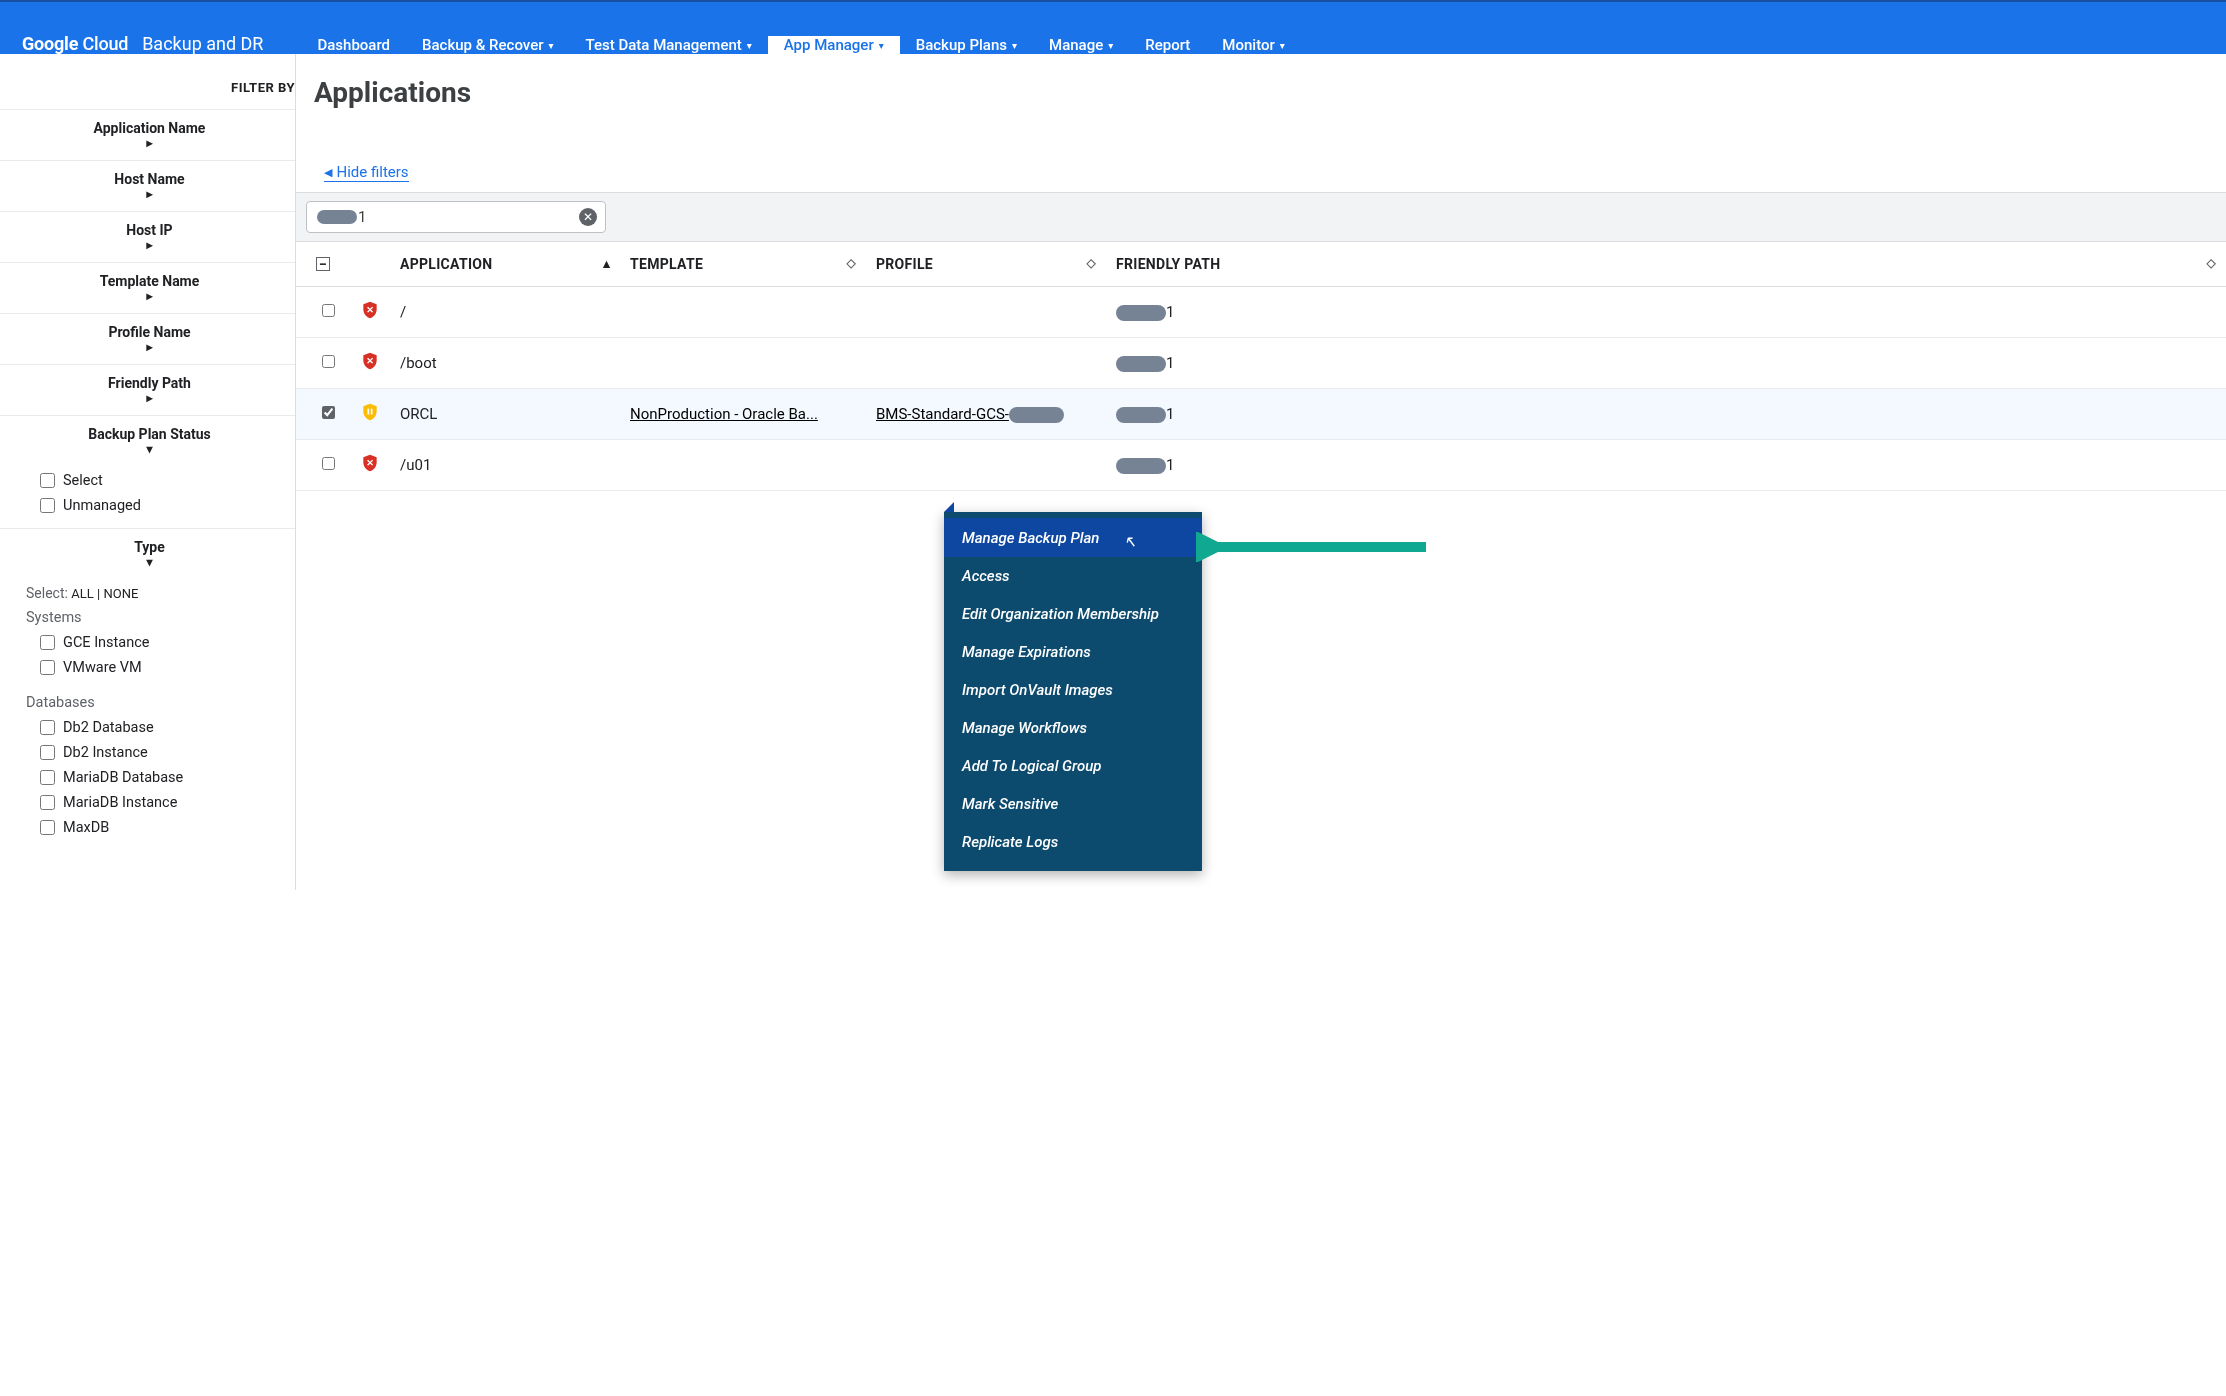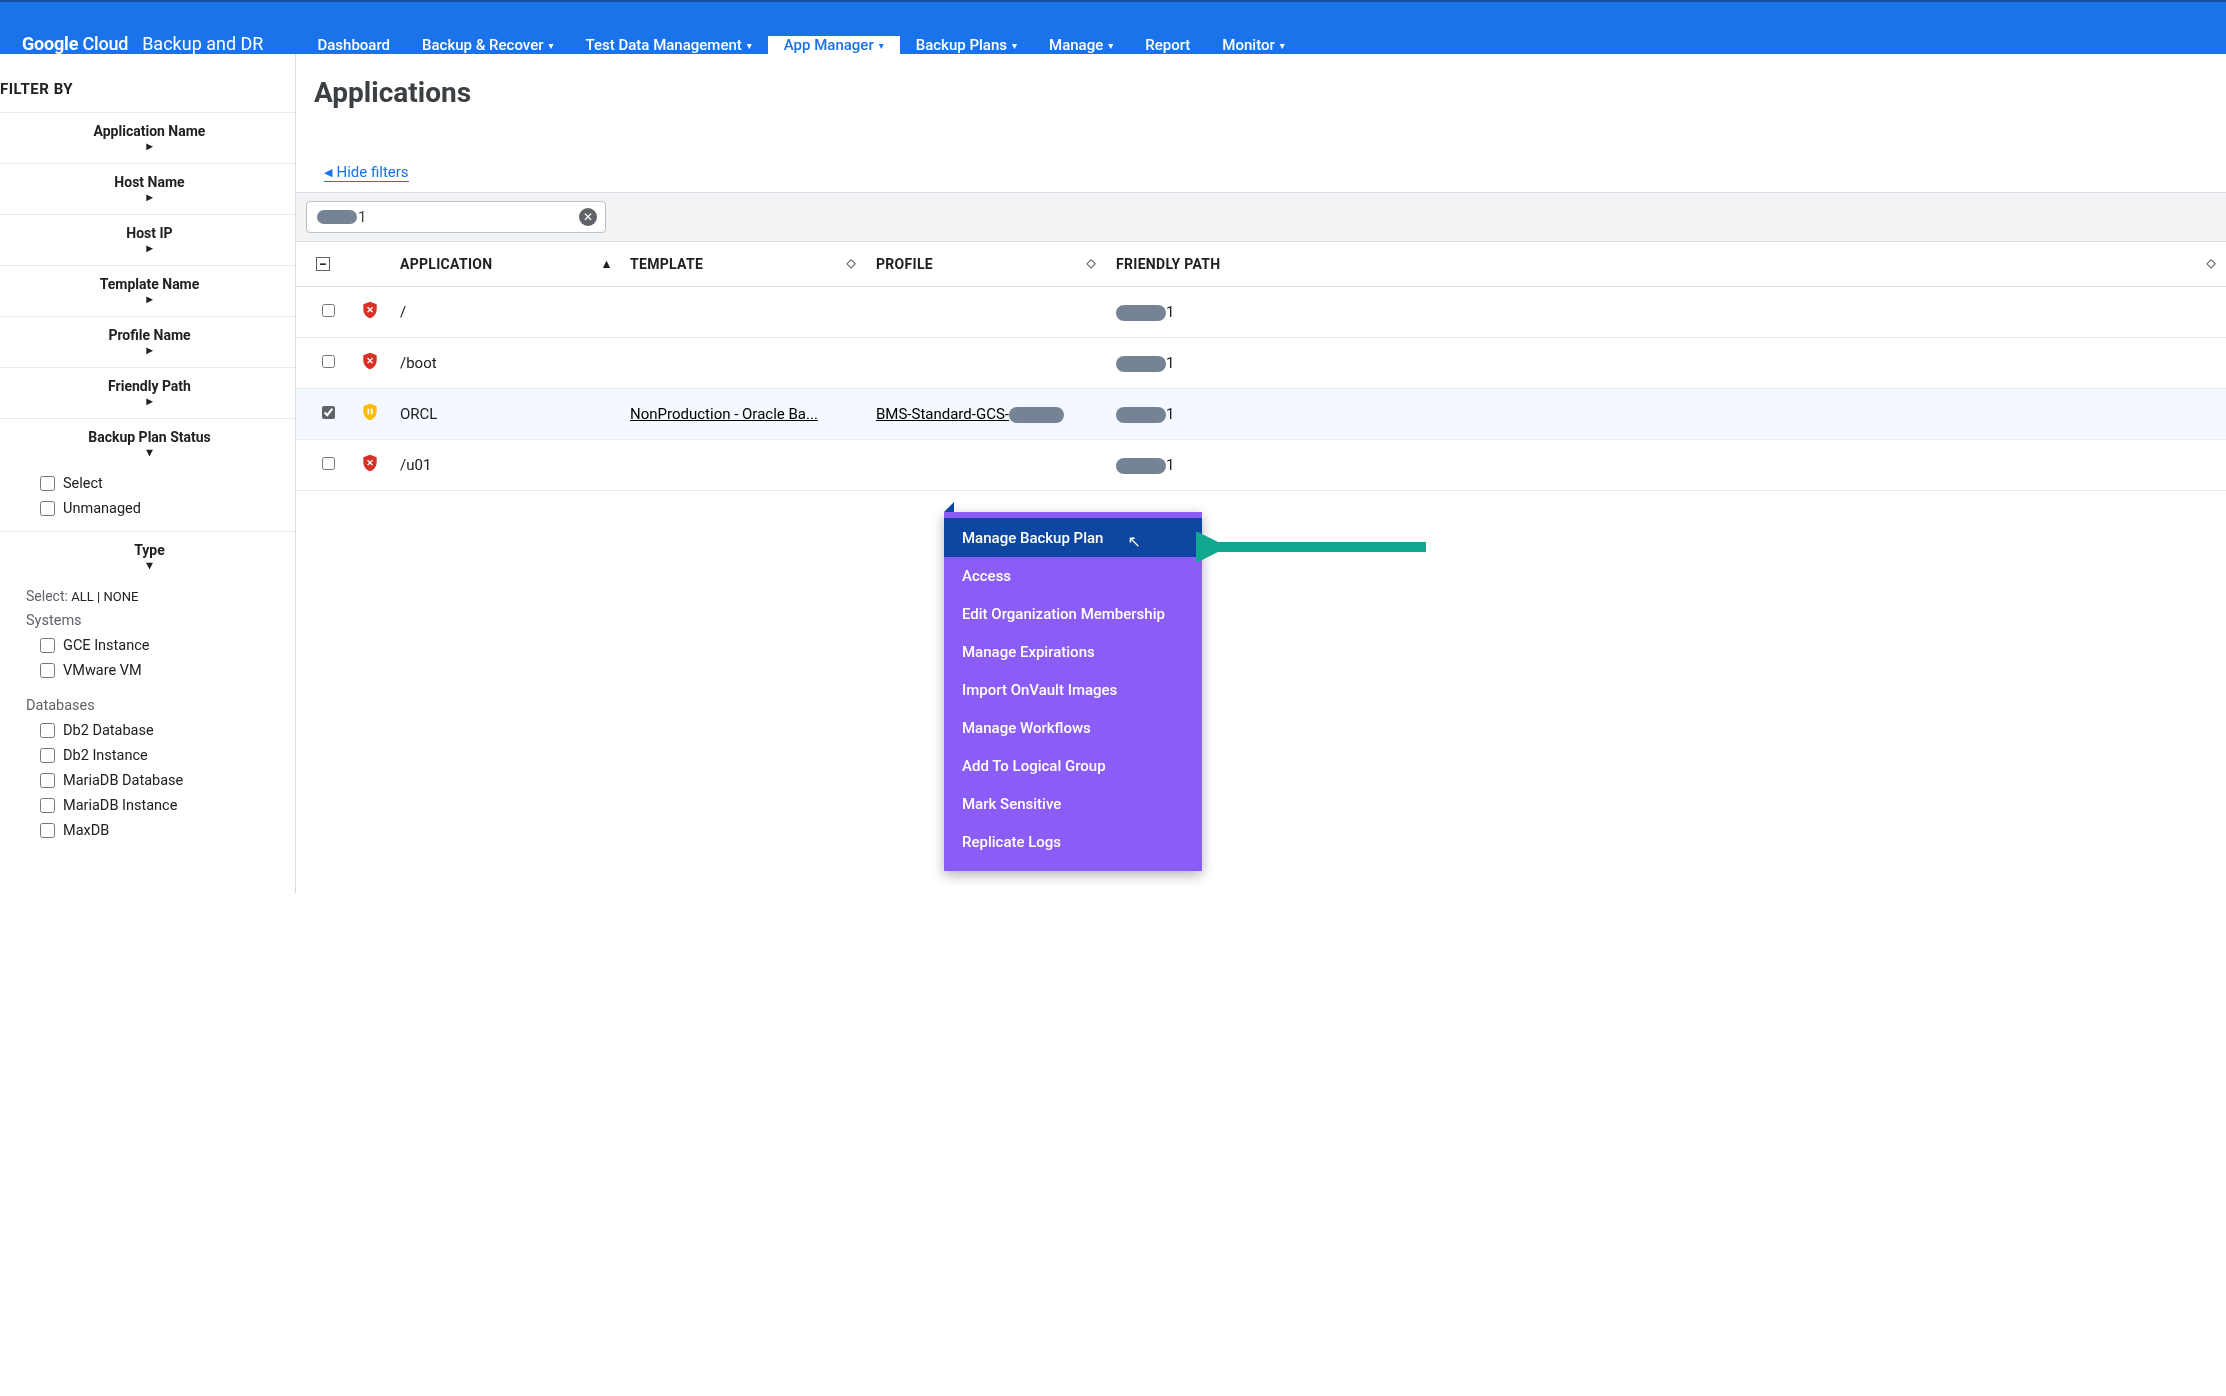--- a/index.html
+++ b/index.html
@@ -15,21 +15,21 @@
   .navitem { display: flex; align-items: center; padding: 0 16px; font-size: 15px; font-weight: 500; cursor: pointer; white-space: nowrap; }
   .navitem.active { background: #fff; color: #1a73e8; }
   .chev { margin-left: 5px; font-size: 10px; }
 
   
   .main { display: flex; }
   .sidebar { width: 296px; border-right: 1px solid #dadce0; padding: 18px 0 40px; }
   .content { flex: 1; padding: 22px 0 0 0; min-width: 0; position: relative; }
 
   
-  .filterby { text-align: left; font-weight: 700; font-size: 15px; letter-spacing: 0.5px; padding: 8px 0 14px; }
+  .filterby { text-align: right; font-weight: 700; font-size: 13px; letter-spacing: 0.5px; padding: 8px 0 14px; }
   .filtergroup { border-top: 1px solid #e8eaed; }
   .filterhead { display: flex; justify-content: space-between; align-items: center; padding: 10px 22px 10px 26px; font-weight: 700; font-size: 14px; cursor: pointer; flex-direction: column; }
   .filterhead .arrow { font-size: 12px; }
   .filterbody { padding: 2px 22px 10px 40px; }
   .checkrow { display: flex; align-items: center; padding: 4px 0; font-size: 14.5px; }
   .checkrow input { width: 15px; height: 15px; margin-right: 8px; }
   .selectbar { padding: 6px 22px 4px 26px; font-size: 14px; }
   .selectbar .lbl { color: #5f6368; }
   .selectbar .opt { font-size: 13px; }
   .groupname { padding: 4px 22px 4px 26px; color: #5f6368; font-size: 14.5px; }
@@ -59,21 +59,21 @@
   .sorticon { float: right; color: #5f6368; font-size: 12px; }
   .sorticon.active { color: #202124; font-size:13px; }
   .shield { width: 20px; height: 22px; display: inline-block; position: relative; }
   .shield svg { width: 20px; height: 22px; }
   .underline { text-decoration: underline; color: #000000; cursor: pointer; }
   .redactcell { background: #768394; border-radius: 10px; height: 16px; display: inline-block; vertical-align: middle; }
   .mixedbox { width:14px; height:14px; border:1.5px solid #5f6368; display:inline-flex; align-items:center; justify-content:center; font-size:14px; line-height:1; }
 
   
   .ctxmenu { position: absolute; top: 458px; left: 648px; width: 258px; background: #2a73e8; background: #3275e4; background: #2f73e6; background: #3275e4; color: #fff; box-shadow: 0 4px 12px rgba(0,0,0,0.3); padding: 6px 0 10px; }
-  .ctxmenu { background: #8b5cf6; }
+  .ctxmenu { background: #0c4a6e; font-style: italic; }
   .ctxmenu::before { content: ""; position: absolute; top: -10px; left: 0; border-left: 10px solid transparent; border-bottom: 10px solid #0d47a1; }
   .ctxitem { padding: 10px 18px; font-size: 15px; font-weight: 500; cursor: pointer; }
   .ctxitem.hover { background: #0d47a1; }
   .cursor { position: absolute; font-size: 16px; color: #fff; }
 
   
   .callout-arrow { position: absolute; top: 478px; left: 900px; pointer-events:none; }
 
   input[type=checkbox] { accent-color: #5f6368; cursor:pointer; }
 </style>

